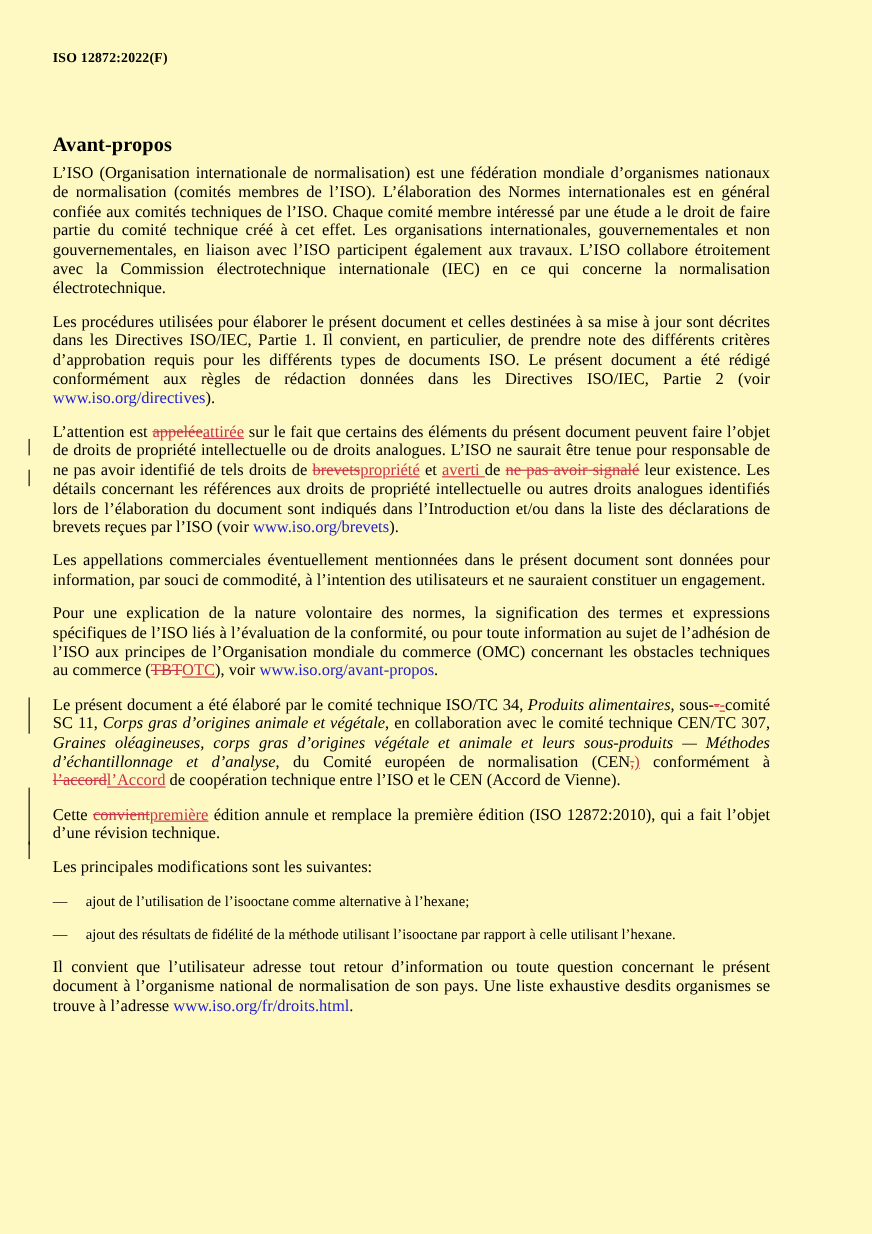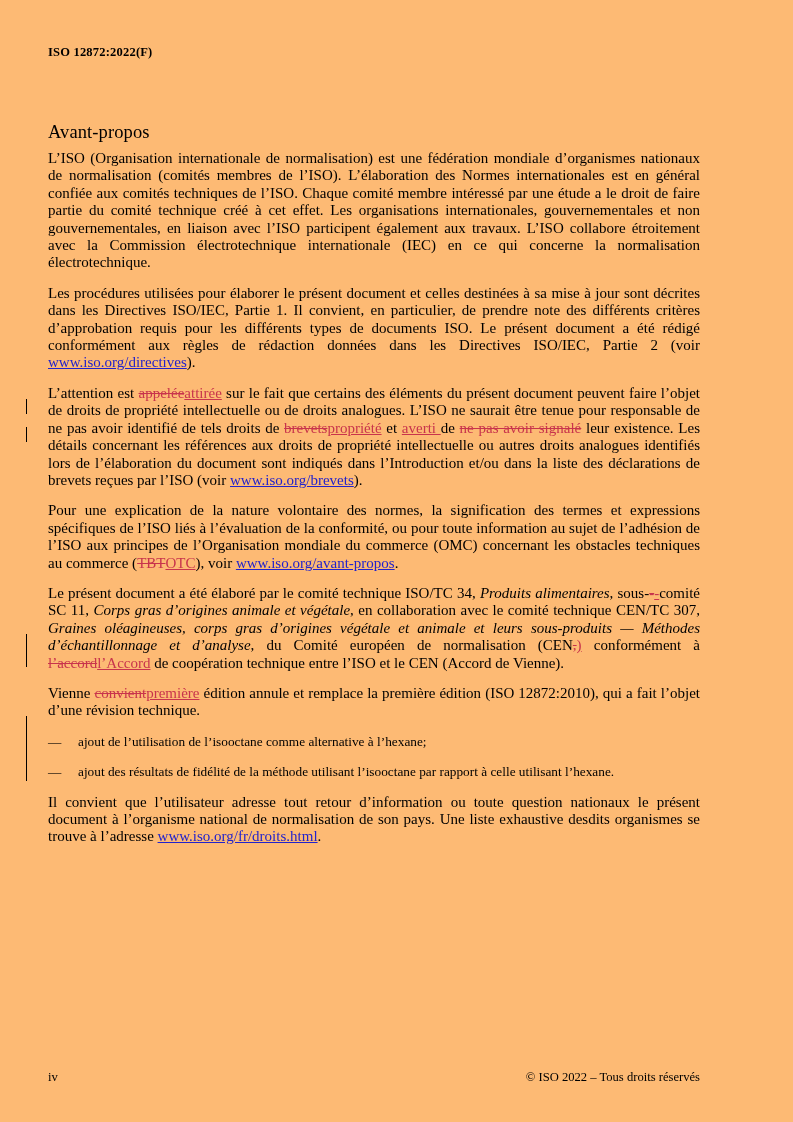--- a/index.html
+++ b/index.html
@@ -8,38 +8,38 @@
     background: #ffffff;
   }
   body {
     font-family: "Liberation Serif", "DejaVu Serif", serif;
     color: #000000;
   }
   .page {
     position: relative;
     width: 793px;
     height: 1122px;
-    background: #fdba74;
+    background: #fef9c3;
     overflow: hidden;
     box-sizing: border-box;
   }
   .running-header {
     position: absolute;
     left: 48px;
     top: 45px;
     font-size: 12.5px;
     font-weight: bold;
     letter-spacing: 0.2px;
   }
   .section-title {
     position: absolute;
     left: 48px;
     top: 110px;
     font-size: 18.5px;
-    font-weight: normal;
+    font-weight: bold;
     letter-spacing: 0.1px;
   }
   .body-block {
     position: absolute;
     left: 48px;
     top: 150px;
     width: 652px;
   }
   p.para {
     margin: 0 0 13px 0;
@@ -47,21 +47,20 @@
     line-height: 17.4px;
     text-align: justify;
     text-justify: inter-word;
     hyphens: none;
   }
   .nojust {
     text-align: left;
   }
   a.link, .link {
     color: #2222cc;
-    text-decoration: underline;
     cursor: pointer;
   }
   .ins {
     color: #c8344c;
     text-decoration: underline;
   }
   .del {
     color: #c8344c;
     text-decoration: line-through;
     font-family: Liberation Serif, serif;
@@ -118,40 +117,38 @@
   <div class="changebar" style="top:765px; height:16px;"></div>
 
   <div class="body-block">
 
     <p class="para">L’ISO (Organisation internationale de normalisation) est une fédération mondiale d’organismes nationaux de normalisation (comités membres de l’ISO). L’élaboration des Normes internationales est en général confiée aux comités techniques de l’ISO. Chaque comité membre intéressé par une étude a le droit de faire partie du comité technique créé à cet effet. Les organisations internationales, gouvernementales et non gouvernementales, en liaison avec l’ISO participent également aux travaux. L’ISO collabore étroitement avec la Commission électrotechnique internationale (IEC) en ce qui concerne la normalisation électrotechnique.</p>
 
     <p class="para"><span>Les procédures utilisées pour élaborer le présent document et celles destinées à sa mise à jour sont décrites dans les Directives ISO/IEC, Partie 1. Il convient, en particulier, de prendre note des différents critères d’approbation requis pour les différents types de documents ISO. Le présent document a été rédigé conformément aux règles de rédaction données dans les Directives ISO/IEC, Partie 2 (voir </span><span class="link">www.iso.org/directives</span><span>).</span></p>
 
     <p class="para"><span>L’attention est </span><span class="del">appelée</span><span class="ins">attirée</span><span> sur le fait que certains des éléments du présent document peuvent faire l’objet de droits de propriété intellectuelle ou de droits analogues. L’ISO ne saurait être tenue pour responsable de ne pas avoir identifié de tels droits de </span><span class="del">brevets</span><span class="ins">propriété</span><span> et </span><span class="ins">averti </span><span>de </span><span class="del">ne pas avoir signalé</span><span> leur existence. Les détails concernant les références aux droits de propriété intellectuelle ou autres droits analogues identifiés lors de l’élaboration du document sont indiqués dans l’Introduction et/ou dans la liste des déclarations de brevets reçues par l’ISO (voir </span><span class="link">www.iso.org/brevets</span><span>).</span></p>
 
+    <p class="para">Les appellations commerciales éventuellement mentionnées dans le présent document sont données pour information, par souci de commodité, à l’intention des utilisateurs et ne sauraient constituer un engagement.</p>
 
     <p class="para"><span>Pour une explication de la nature volontaire des normes, la signification des termes et expressions spécifiques de l’ISO liés à l’évaluation de la conformité, ou pour toute information au sujet de l’adhésion de l’ISO aux principes de l’Organisation mondiale du commerce (OMC) concernant les obstacles techniques au commerce (</span><span class="del">TBT</span><span class="ins">OTC</span><span>), voir </span><span class="link">www.iso.org/avant-propos</span><span>.</span></p>
 
     <p class="para"><span>Le présent document a été élaboré par le comité technique ISO/TC 34, </span><span class="it">Produits alimentaires</span><span>, sous-</span><span class="del">-</span><span class="ins">-</span><span>comité SC 11, </span><span class="it">Corps gras d’origines animale et végétale</span><span>, en collaboration avec le comité technique CEN/TC 307, </span><span class="it">Graines oléagineuses, corps gras d’origines végétale et animale et leurs sous-produits — Méthodes d’échantillonnage et d’analyse</span><span>, du Comité européen de normalisation (CEN</span><span class="del">,</span><span class="ins">)</span><span> conformément à </span><span class="del">l’accord</span><span class="ins">l’Accord</span><span> de coopération technique entre l’ISO et le CEN (Accord de Vienne).</span></p>
 
-    <p class="para"><span>Vienne </span><span class="del">convient</span><span class="ins">première</span><span> édition annule et remplace la première édition (ISO 12872:2010), qui a fait l’objet d’une révision technique.</span></p>
+    <p class="para"><span>Cette </span><span class="del">convient</span><span class="ins">première</span><span> édition annule et remplace la première édition (ISO 12872:2010), qui a fait l’objet d’une révision technique.</span></p>
 
+    <p class="para nojust">Les principales modifications sont les suivantes:</p>
 
     <div class="listitem">
       <span class="dash">—</span>
       <span class="itemtext">ajout de l’utilisation de l’isooctane comme alternative à l’hexane;</span>
     </div>
 
     <div class="listitem">
       <span class="dash">—</span>
       <span class="itemtext">ajout des résultats de fidélité de la méthode utilisant l’isooctane par rapport à celle utilisant l’hexane.</span>
     </div>
 
-    <p class="para"><span>Il convient que l’utilisateur adresse tout retour d’information ou toute question nationaux le présent document à l’organisme national de normalisation de son pays. Une liste exhaustive desdits organismes se trouve à l’adresse </span><span class="link">www.iso.org/fr/droits.html</span><span>.</span></p>
+    <p class="para"><span>Il convient que l’utilisateur adresse tout retour d’information ou toute question concernant le présent document à l’organisme national de normalisation de son pays. Une liste exhaustive desdits organismes se trouve à l’adresse </span><span class="link">www.iso.org/fr/droits.html</span><span>.</span></p>
 
   </div>
 
-  <div class="footer">
-    <span class="pageno">iv</span>
-    <span>© ISO 2022 – Tous droits réservés</span>
-  </div>
 
 </div>
 
 </body></html>

